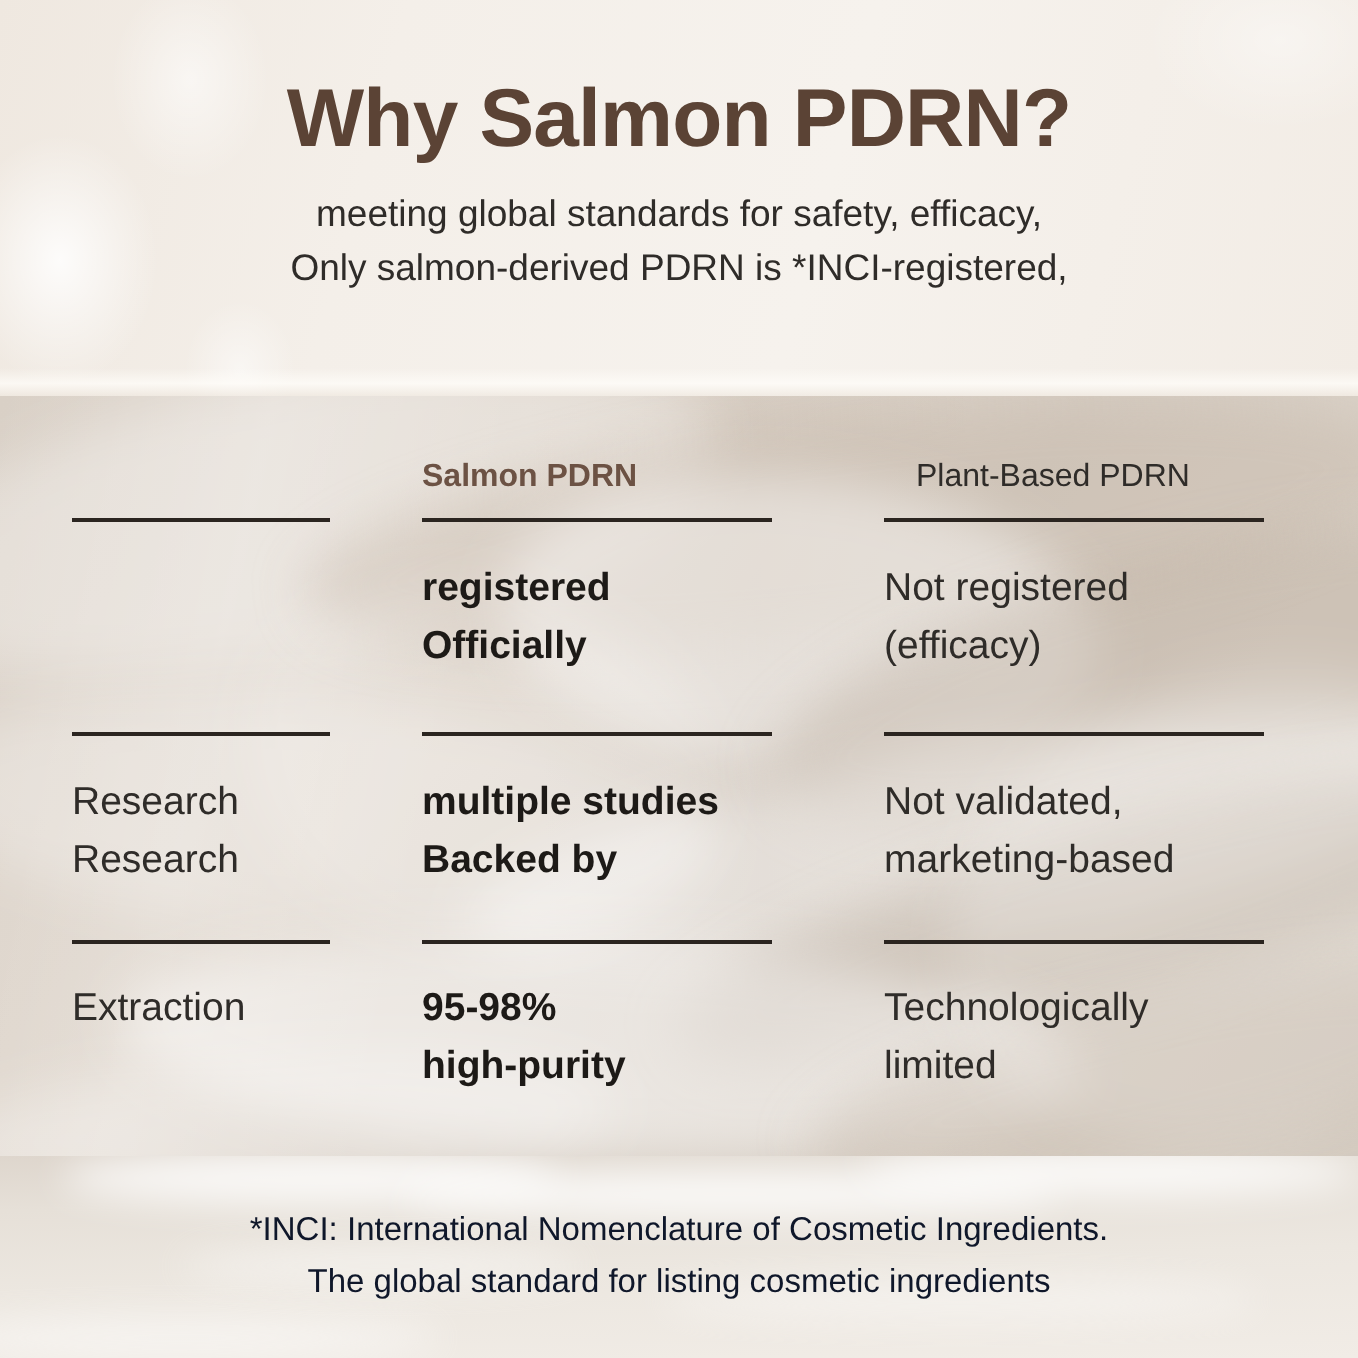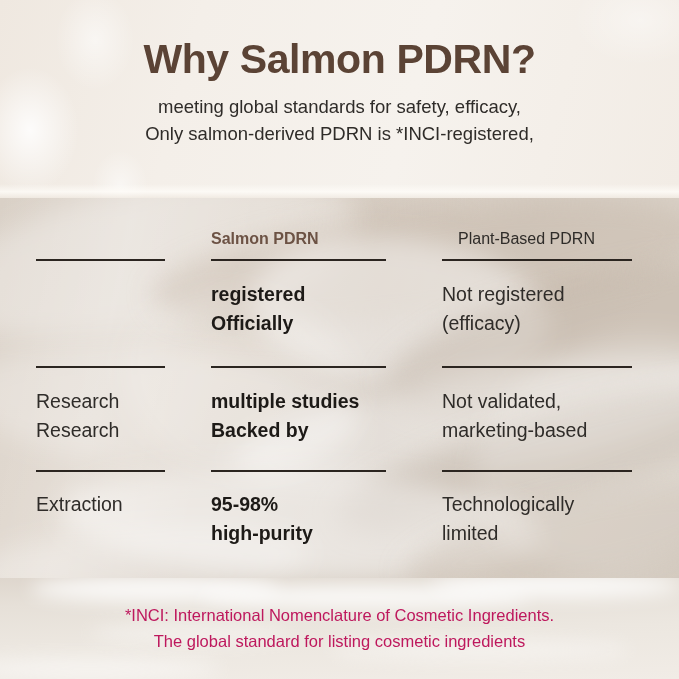--- a/index.html
+++ b/index.html
@@ -168,21 +168,21 @@
   .tline { display: block; }
 
   .footnote {
     position: absolute;
     top: 602px;
     left: 0;
     width: 679px;
     text-align: center;
     font-size: 16.5px;
     line-height: 26px;
-    color: #be185d;
+    color: #0f172a;
   }
   .footnote-line { display: block; }
 </style>
 </head>
 <body>
 
 <div id="infographic">
 
   <div class="band band-top"></div>
 

